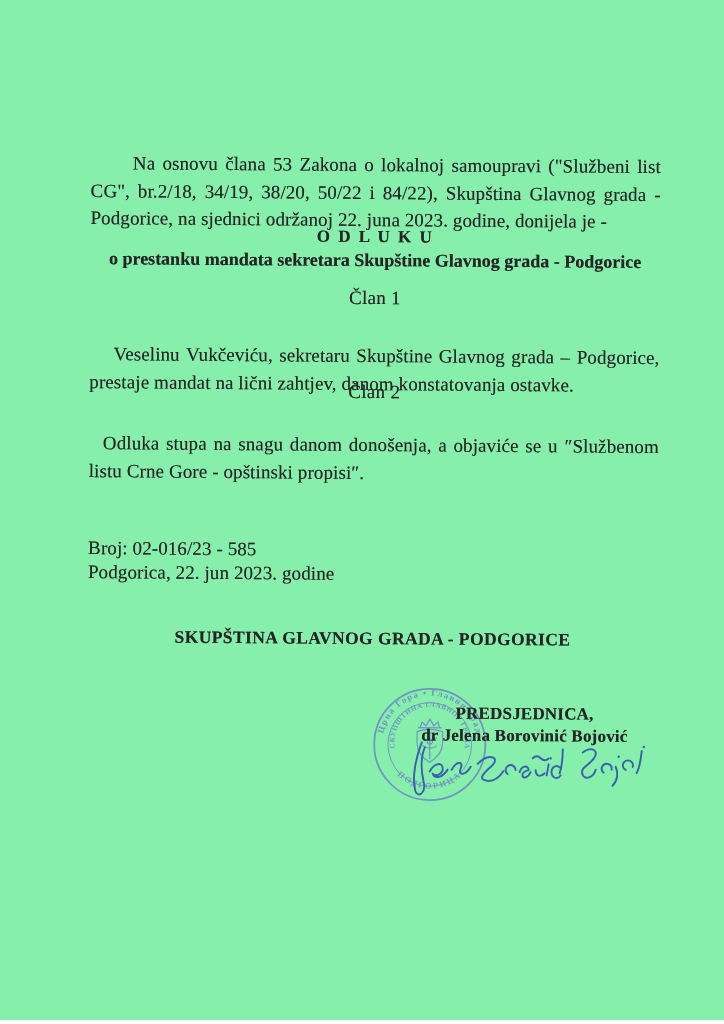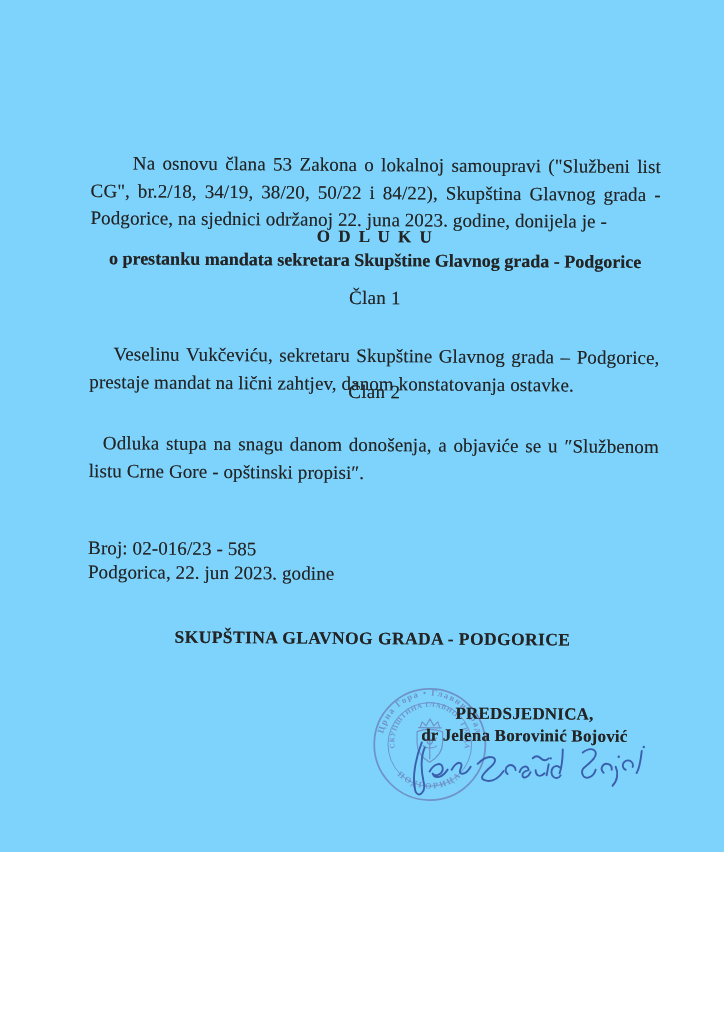--- a/index.html
+++ b/index.html
@@ -1,18 +1,18 @@
 <!DOCTYPE html>
 <html><head>
 <meta charset="utf-8">
 <style>
   html,body { margin:0; padding:0; background:#ffffff; }
   .page {
-    position:relative; width:724px; height:852px; margin:0 auto;
-    background:#7dd3fc; overflow:hidden;
+    position:relative; width:724px; height:1020px; margin:0 auto;
+    background:#86efac; overflow:hidden;
     font-family:"Liberation Serif", serif;
     color:#242424;
   }
   .content {
     position:absolute; inset:0;
     transform:rotate(0.4deg);
     transform-origin:50% 0;
   }
   .blk { position:absolute; left:92px; width:570px; }
   .para {

